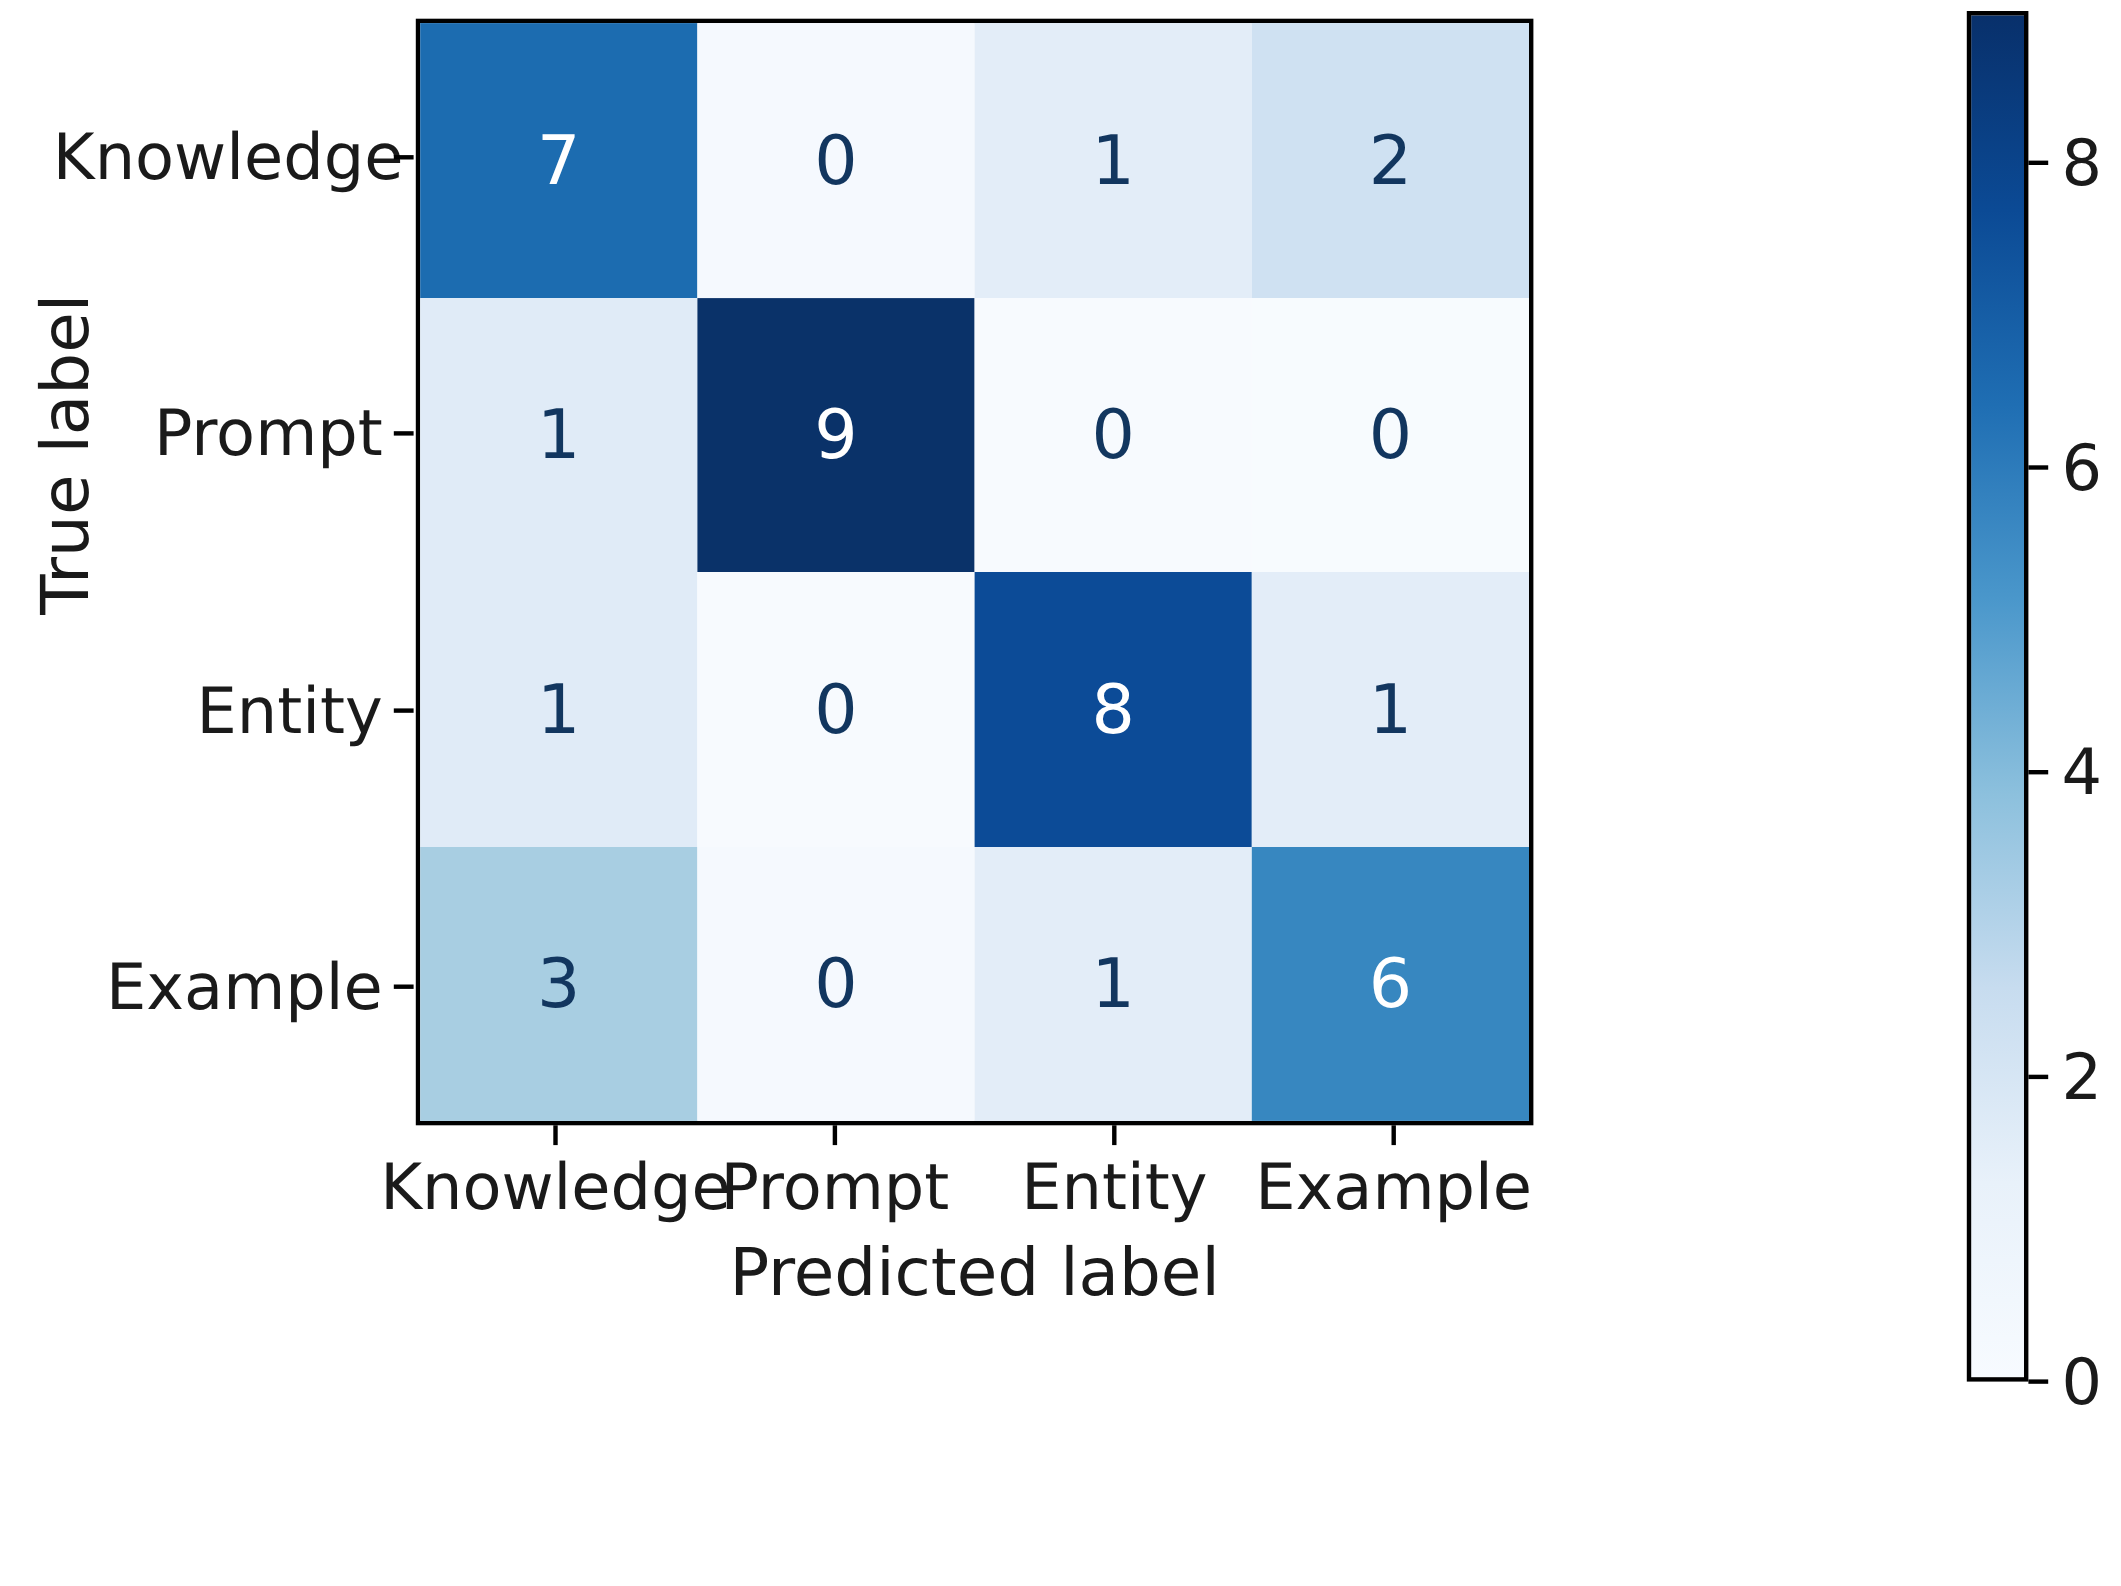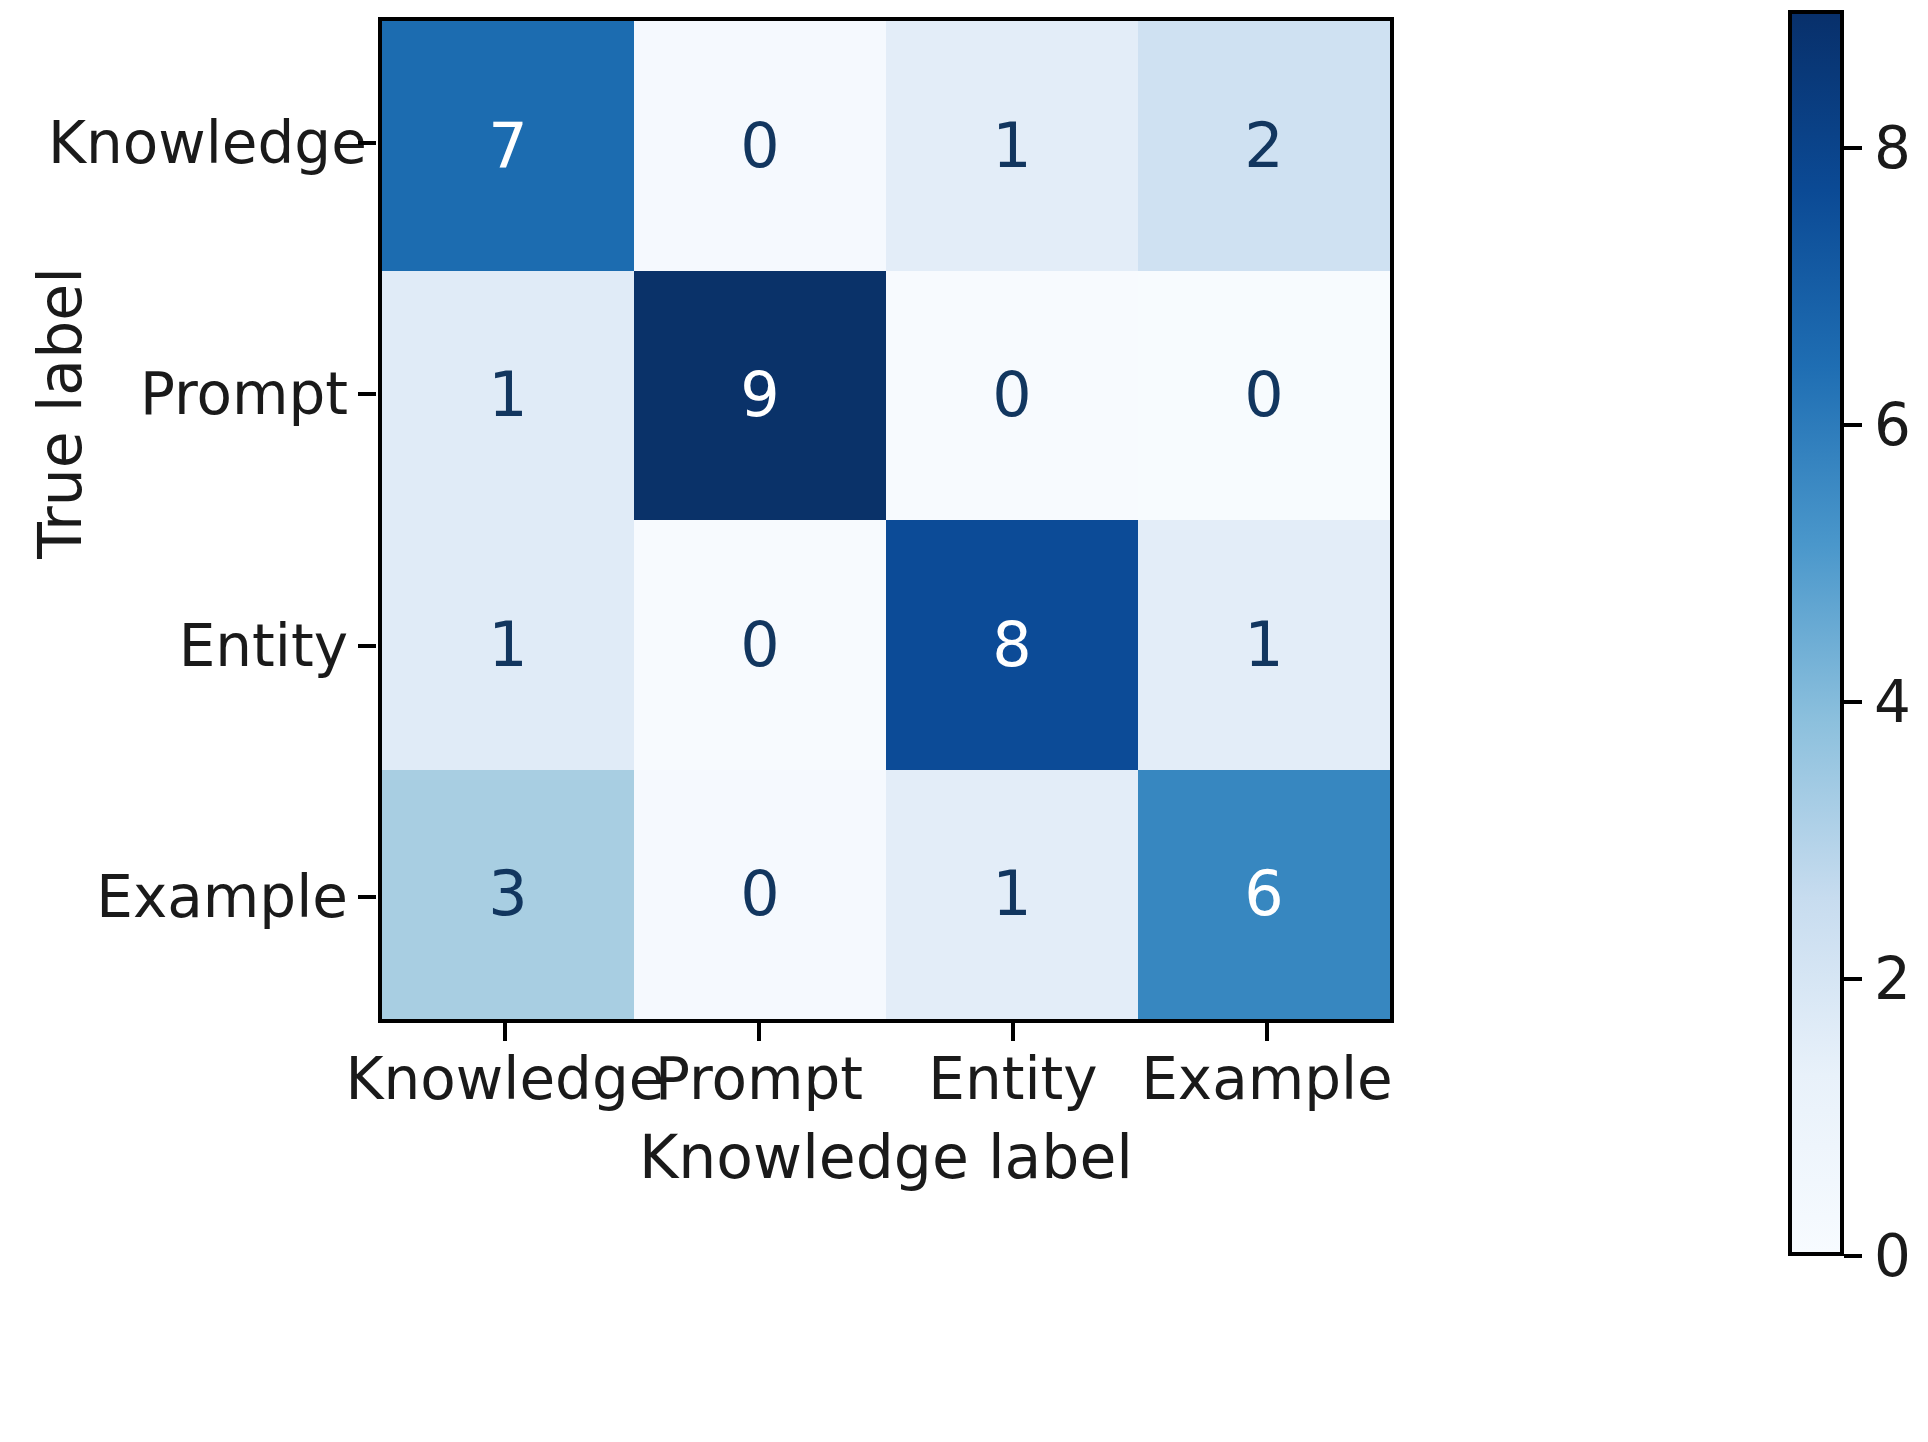--- a/index.html
+++ b/index.html
@@ -214,21 +214,21 @@
       <div class="xtick-label" style="left: 505px;">Knowledge</div>
       <div class="xtick-mark" style="left: 505px;"></div>
       <div class="xtick-label" style="left: 759px;">Prompt</div>
       <div class="xtick-mark" style="left: 759px;"></div>
       <div class="xtick-label" style="left: 1013px;">Entity</div>
       <div class="xtick-mark" style="left: 1013px;"></div>
       <div class="xtick-label" style="left: 1267px;">Example</div>
       <div class="xtick-mark" style="left: 1267px;"></div>
     </div>
 
-  <div id="xlabel">Knowledge label</div>
+  <div id="xlabel">Predicted label</div>
 
   <div id="colorbar-wrap">
     <div id="colorbar" style="background: linear-gradient(rgb(8, 48, 107), rgb(11, 74, 149), rgb(31, 110, 179), rgb(74, 151, 203), rgb(140, 192, 221), rgb(199, 220, 239), rgb(232, 241, 250), rgb(247, 251, 255));"></div>
     <div id="cbtick-group">
         <div class="cbtick-mark" style="top: 138.444px;"></div>
         <div class="cbtick-label" style="top: 138.444px;">8</div>
         <div class="cbtick-mark" style="top: 415.333px;"></div>
         <div class="cbtick-label" style="top: 415.333px;">6</div>
         <div class="cbtick-mark" style="top: 692.222px;"></div>
         <div class="cbtick-label" style="top: 692.222px;">4</div>

